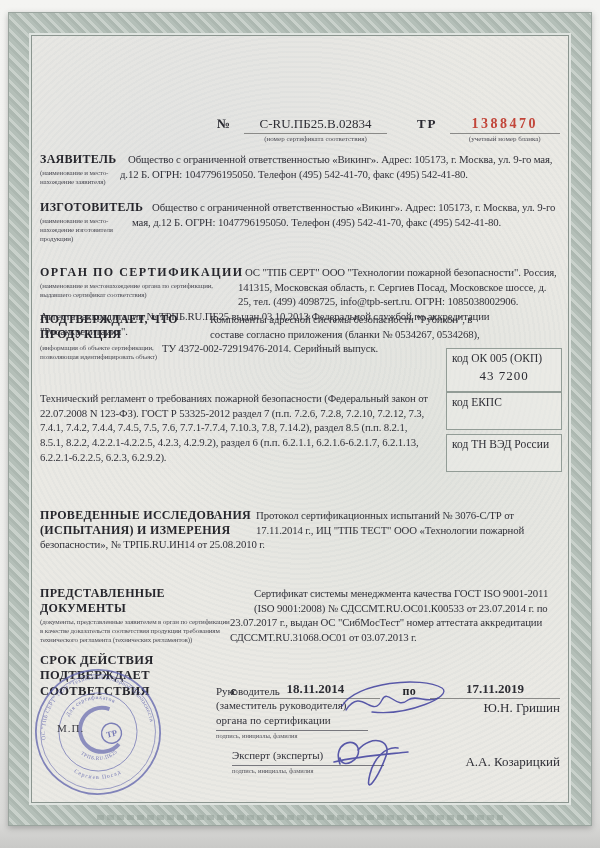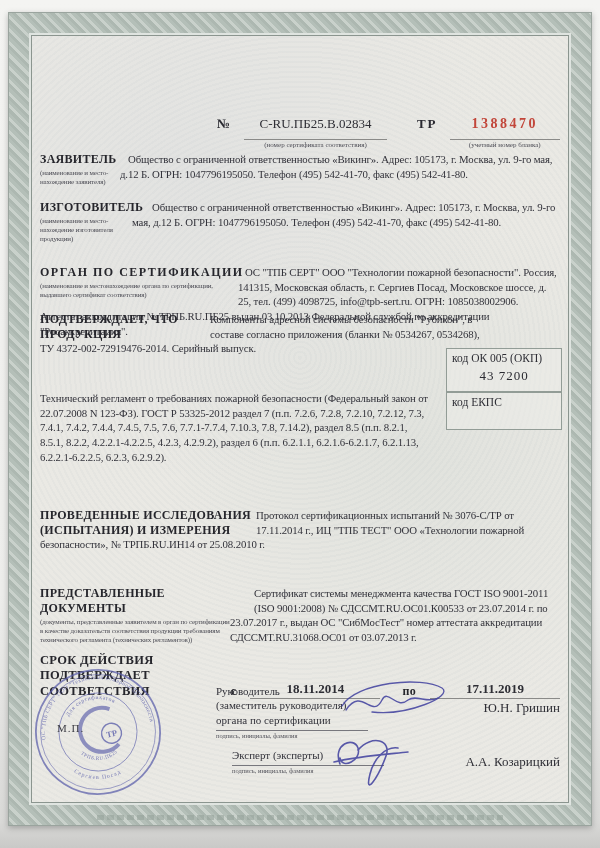--- a/index.html
+++ b/index.html
@@ -34,21 +34,21 @@
   .t2{font-weight:bold;font-size:19px;letter-spacing:1px;color:#2a2a31;margin-top:7px;}
   .t3{font-size:11px;color:#34343b;margin-top:4px;}
   .lbl{font-weight:bold;font-size:12px;color:#26262c;letter-spacing:.3px;line-height:1.22;white-space:pre-line;}
   .sub{font-size:7px;color:#4c4c55;line-height:1.3;}
   .txt{font-size:10.8px;letter-spacing:-.15px;color:#32323a;line-height:1.36;text-align:left;}
   .fl{float:left;}
   .flc{float:left;clear:left;}
   .frs{float:right;}
   .numrow{display:flex;align-items:flex-start;}
   .numword{font-weight:bold;font-size:13px;color:#2a2a31;}
-  .ublock{border-bottom:1px solid #8a8a88;text-align:center;font-size:13px;color:#2e2e35;padding-bottom:7px;}
+  .ublock{border-bottom:1px solid #8a8a88;text-align:center;font-size:13px;color:#2e2e35;padding-bottom:1px;}
   .ucap{font-size:7px;color:#4c4c55;text-align:center;margin-top:1px;}
   .red{color:#c2463a;font-size:14px;letter-spacing:2.5px;font-weight:bold;}
   .codebox{position:absolute;left:414px;width:104px;border:1px solid #929c96;background:rgba(238,238,233,.5);padding:3px 5px;}
   .codebox .cl{font-size:11.5px;color:#2e2e35;}
   .codebox .cv{font-size:13px;color:#2a2a31;text-align:center;margin-top:4px;letter-spacing:1px;}
   .dateline{border-bottom:1px solid #8a8a88;text-align:center;font-size:13px;font-weight:bold;color:#2e2e35;min-width:118px;padding:0 6px 1px;}
   .sigrole{font-size:11px;color:#32323a;line-height:1.3;white-space:pre-line;}
   .sigrule{border-top:1px solid #77777d;width:152px;margin-top:3px;}
   .sigcap{font-size:6.5px;color:#55555d;margin-top:1px;}
   .signame{font-size:13px;color:#2e2e35;text-align:right;}
@@ -94,29 +94,34 @@
 
     <div class="sec txt" style="top:229px;">
       <span class="fl lbl" style="width:205px;letter-spacing:1.5px;">ОРГАН ПО СЕРТИФИКАЦИИ</span>
       <span class="flc sub" style="width:198px;margin-top:2px;">(наименование и местонахождение органа по сертификации, выдавшего сертификат соответствия)</span>
       <span>ОС "ТПБ СЕРТ" ООО "Технологии пожарной безопасности". Россия, 141315, Московская область, г. Сергиев Посад, Московское шоссе, д. 25, тел. (499) 4098725, info@tpb-sert.ru. ОГРН: 1085038002906. Аттестат аккредитации № ТРПБ.RU.ПБ25 выдан 03.10.2013 Федеральной службой по аккредитации "Росаккредитация".</span>
     </div>
 
     <div class="sec txt" style="top:276px;width:448px;">
       <span class="fl lbl" style="width:170px;">ПОДТВЕРЖДАЕТ, ЧТО
 ПРОДУКЦИЯ</span>
+      <span class="flc sub" style="width:122px;margin-top:3px;">(информация об объекте сертификации, позволяющая идентифицировать объект)</span>
       <span>Компоненты адресной системы безопасности "Рубикон", в составе согласно приложения (бланки № 0534267, 0534268), ТУ 4372-002-72919476-2014. Серийный выпуск.</span>
     </div>
 
     <div class="codebox" style="top:312px;height:36px;">
       <div class="cl">код ОК 005 (ОКП)</div>
       <div class="cv">43 7200</div>
     </div>
     <div class="codebox" style="top:356px;height:30px;">
       <div class="cl">код ЕКПС</div>
+      <div class="cv"></div>
+    </div>
+    <div class="codebox" style="top:398px;height:30px;">
+      <div class="cl">код ТН ВЭД России</div>
       <div class="cv"></div>
     </div>
 
     <div class="sec txt" style="top:355px;">
       <span class="frs" style="width:128px;height:86px;"></span>
       <span>Технический регламент о требованиях пожарной безопасности (Федеральный закон от 22.07.2008 N 123-ФЗ). ГОСТ Р 53325-2012 раздел 7 (п.п. 7.2.6, 7.2.8, 7.2.10, 7.2.12, 7.3, 7.4.1, 7.4.2, 7.4.4, 7.4.5, 7.5, 7.6, 7.7.1-7.7.4, 7.10.3, 7.8, 7.14.2), раздел 8.5 (п.п. 8.2.1, 8.5.1, 8.2.2, 4.2.2.1-4.2.2.5, 4.2.3, 4.2.9.2), раздел 6 (п.п. 6.2.1.1, 6.2.1.6-6.2.1.7, 6.2.1.13, 6.2.2.1-6.2.2.5, 6.2.3, 6.2.9.2).</span>
     </div>
 
     <div class="sec txt" style="top:472px;">
       <span class="fl lbl" style="width:216px;">ПРОВЕДЕННЫЕ ИССЛЕДОВАНИЯ

